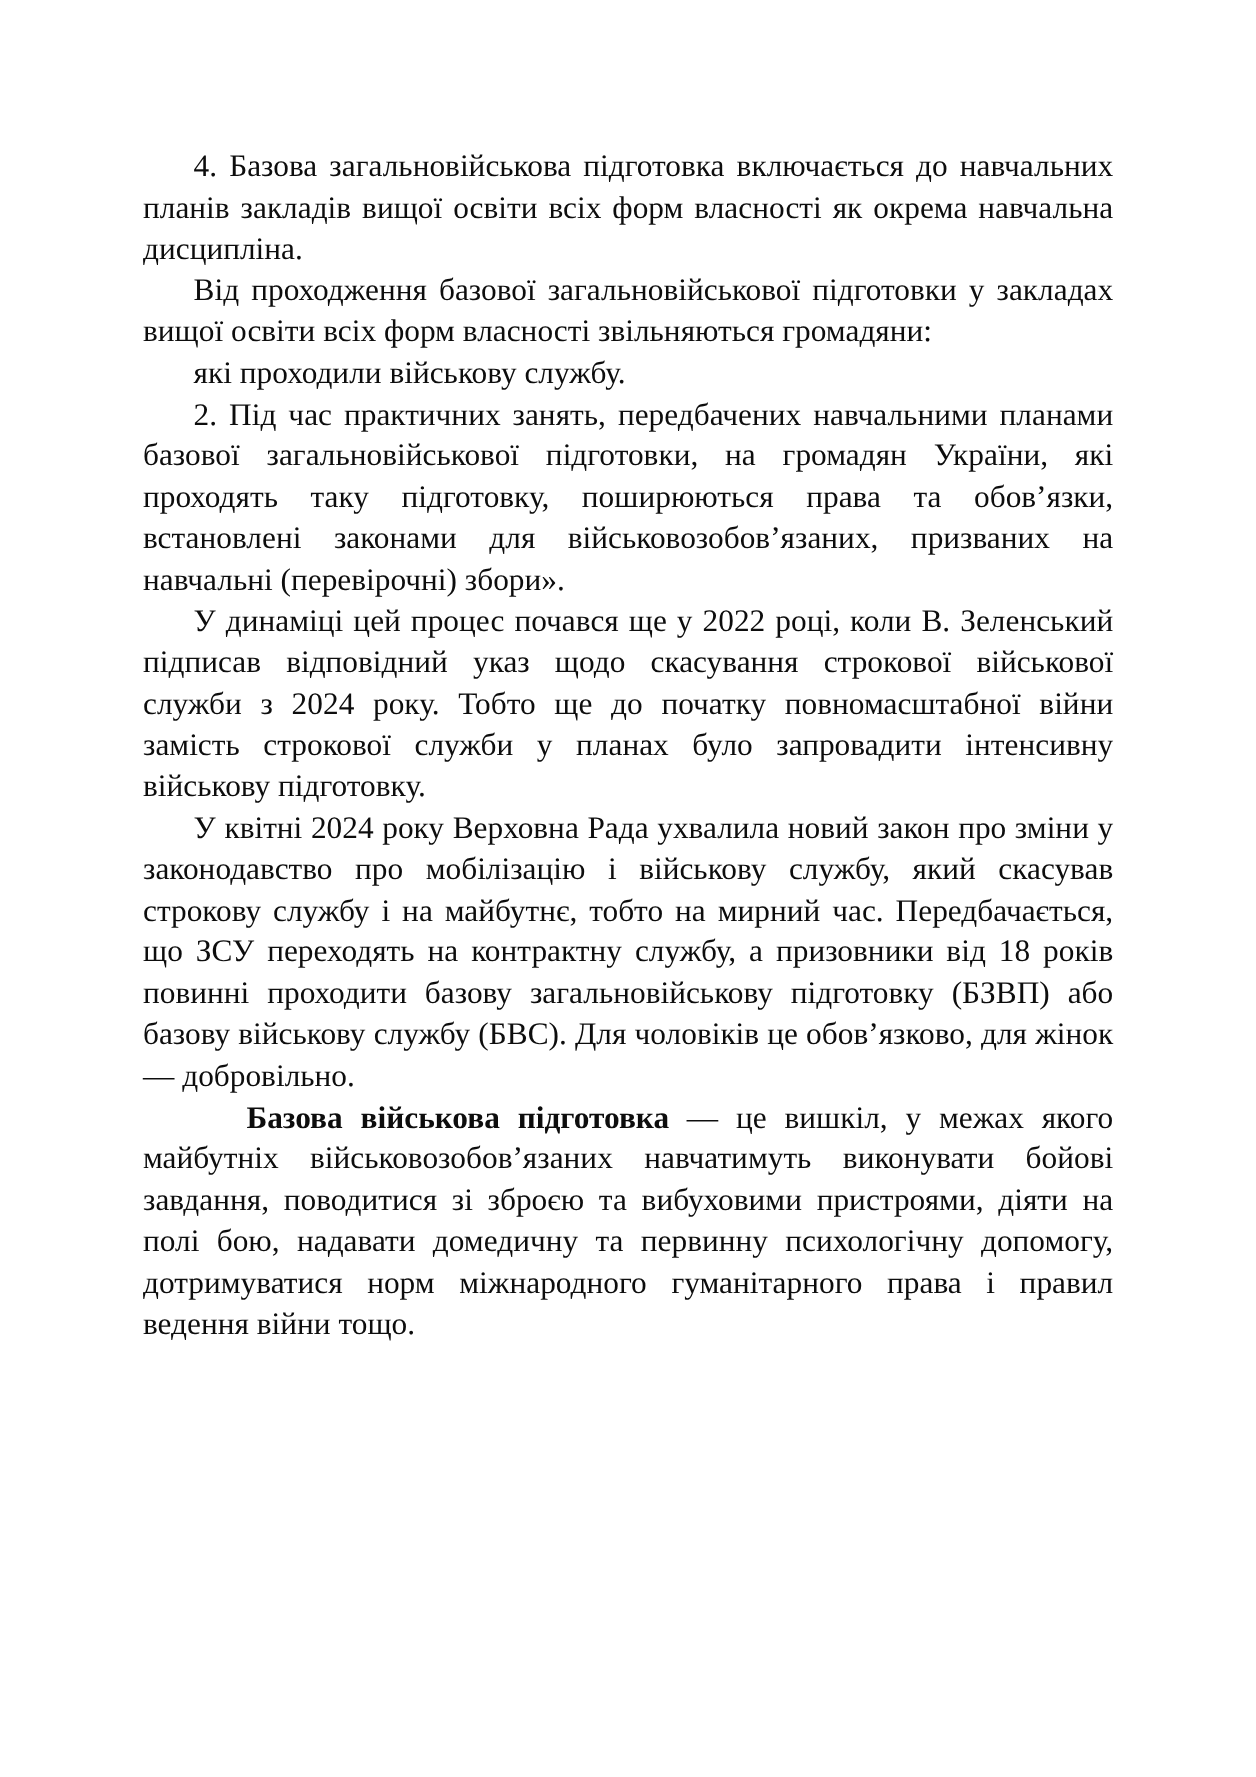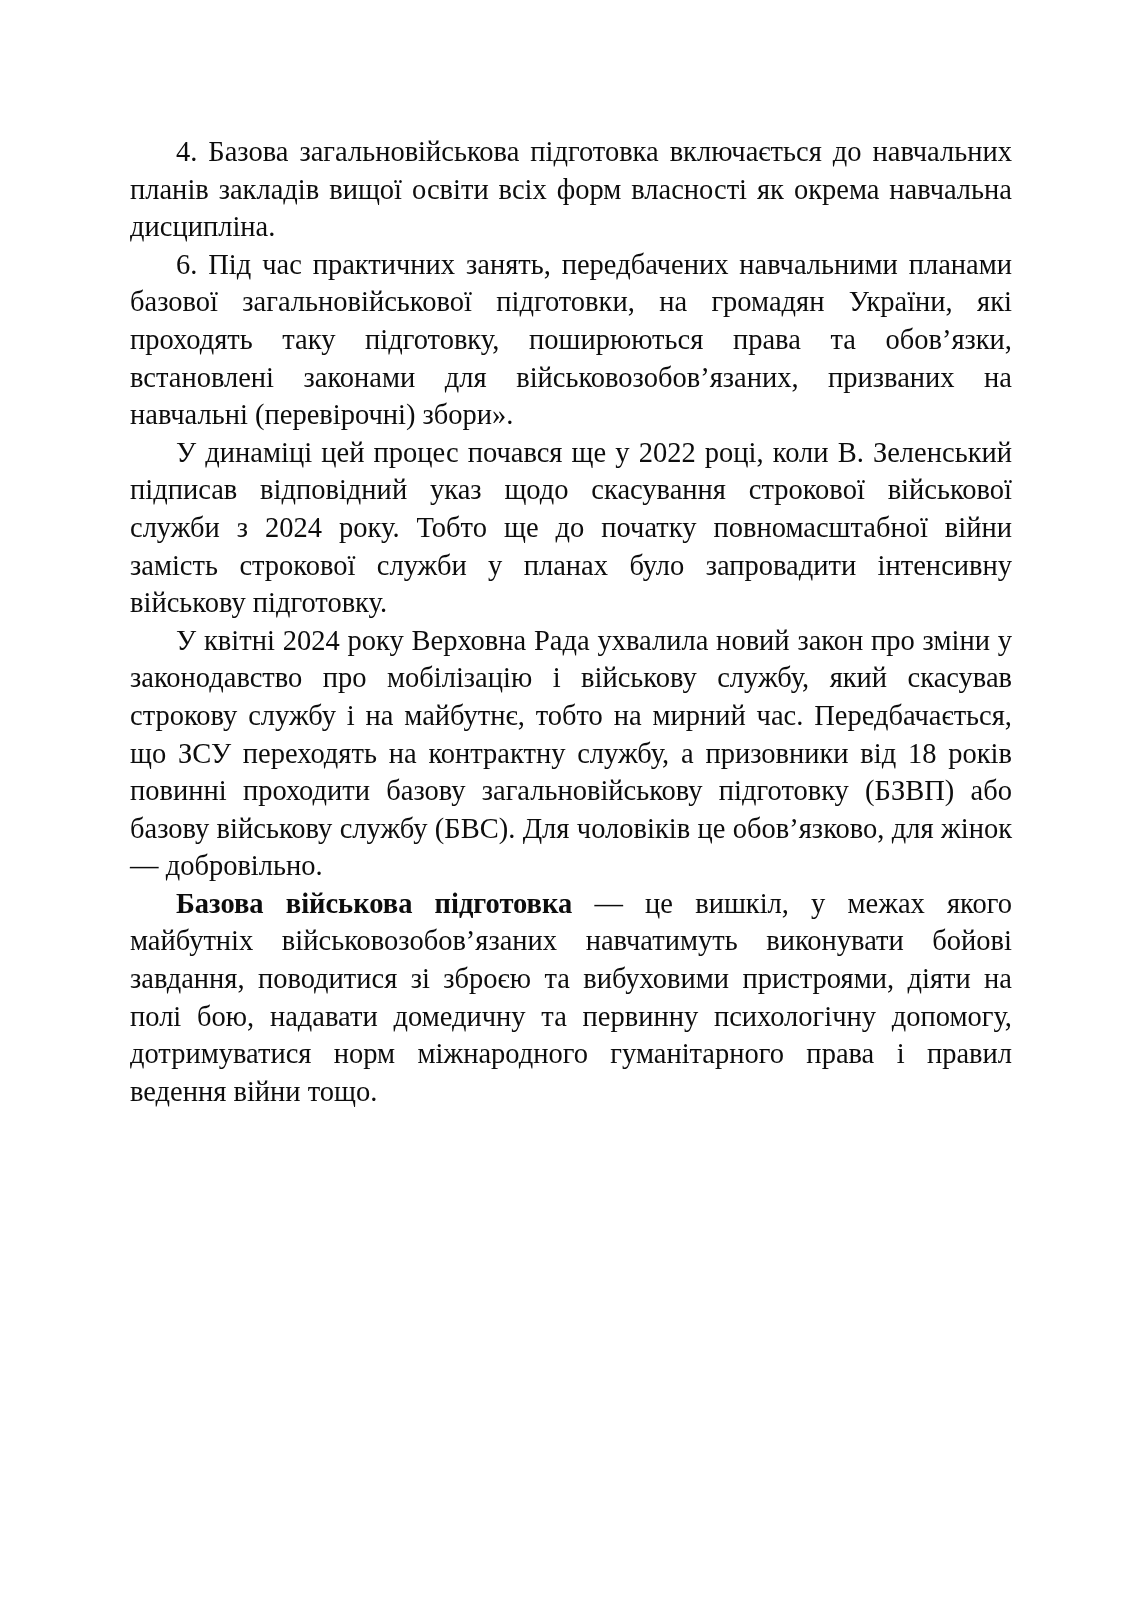--- a/index.html
+++ b/index.html
@@ -36,20 +36,21 @@
     text-indent: 46px;
     -webkit-font-smoothing: none;
   }
 
   p.para:last-child {
     text-align: justify;
   }
 
   .bold-lead {
     font-weight: bold;
+    margin-left: 48px;
   }
 
   .page-number {
     position: absolute;
     left: 0;
     top: 1465px;
     width: 1142px;
     text-align: center;
     font-family: "Liberation Serif", "DejaVu Serif", serif;
     font-size: 27px;
@@ -59,25 +60,27 @@
 </head>
 <body>
 
 <div class="page">
 
   <div class="content">
 
     <p class="para">4. Базова загальновійськова підготовка включається до навчальних планів закладів вищої освіти всіх форм власності як окрема навчальна дисципліна.</p>
 
 
+    <p class="para">Від проходження базової загальновійськової підготовки у закладах вищої освіти всіх форм власності звільняються громадяни:</p>
 
 
 
+    <p class="para">які проходили військову службу.</p>
 
-    <p class="para">6. Під час практичних занять, передбачених навчальними планами базової загальновійськової підготовки, на громадян України, які проходять таку підготовку, поширюються права та обов’язки, встановлені законами для військовозобов’язаних, призваних на навчальні (перевірочні) збори».</p>
+    <p class="para">2. Під час практичних занять, передбачених навчальними планами базової загальновійськової підготовки, на громадян України, які проходять таку підготовку, поширюються права та обов’язки, встановлені законами для військовозобов’язаних, призваних на навчальні (перевірочні) збори».</p>
 
     <p class="para">У динаміці цей процес почався ще у 2022 році, коли В. Зеленський підписав відповідний указ щодо скасування строкової військової служби з 2024 року. Тобто ще до початку повномасштабної війни замість строкової служби у планах було запровадити інтенсивну військову підготовку.</p>
 
     <p class="para">У квітні 2024 року Верховна Рада ухвалила новий закон про зміни у законодавство про мобілізацію і військову службу, який скасував строкову службу і на майбутнє, тобто на мирний час. Передбачається, що ЗСУ переходять на контрактну службу, а призовники від 18 років повинні проходити базову загальновійськову підготовку (БЗВП) або базову військову службу (БВС). Для чоловіків це обов’язково, для жінок — добровільно.</p>
 
     <p class="para"><span class="bold-lead">Базова військова підготовка</span><span> — це вишкіл, у межах якого майбутніх військовозобов’язаних навчатимуть виконувати бойові завдання, поводитися зі зброєю та вибуховими пристроями, діяти на полі бою, надавати домедичну та первинну психологічну допомогу, дотримуватися норм міжнародного гуманітарного права і правил ведення війни тощо.</span></p>
 
   </div>
 
   <div class="page-number">5</div>

